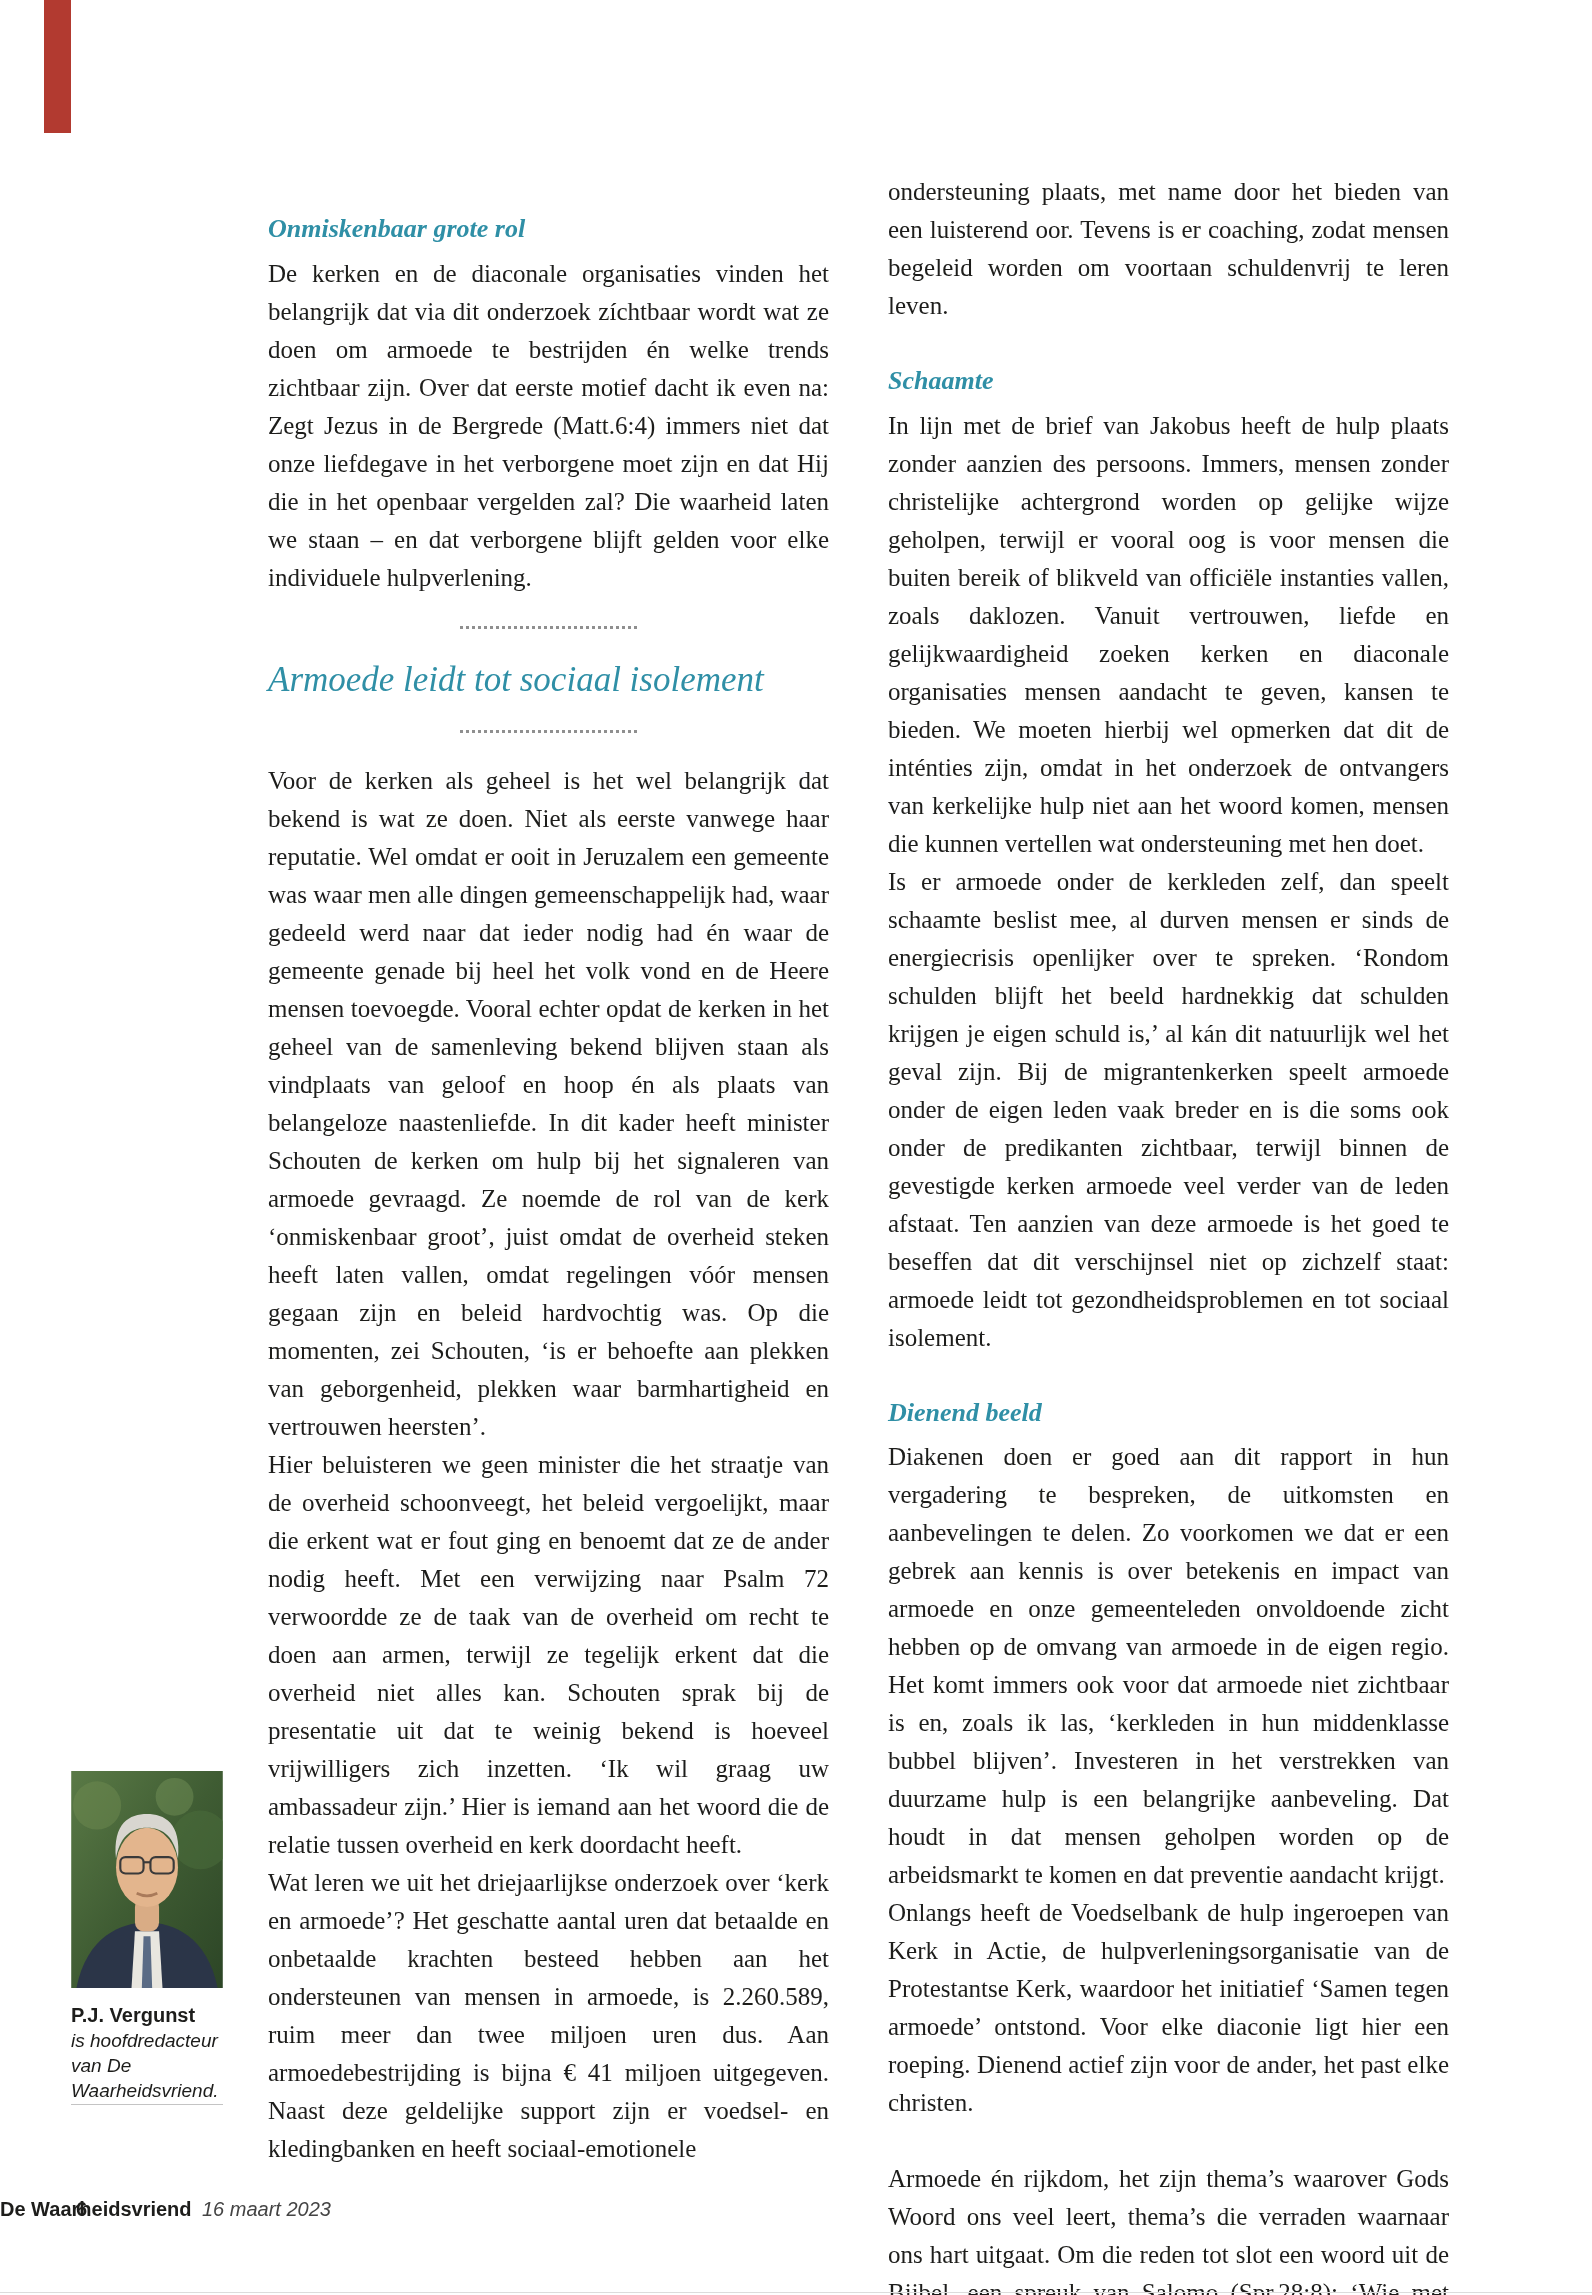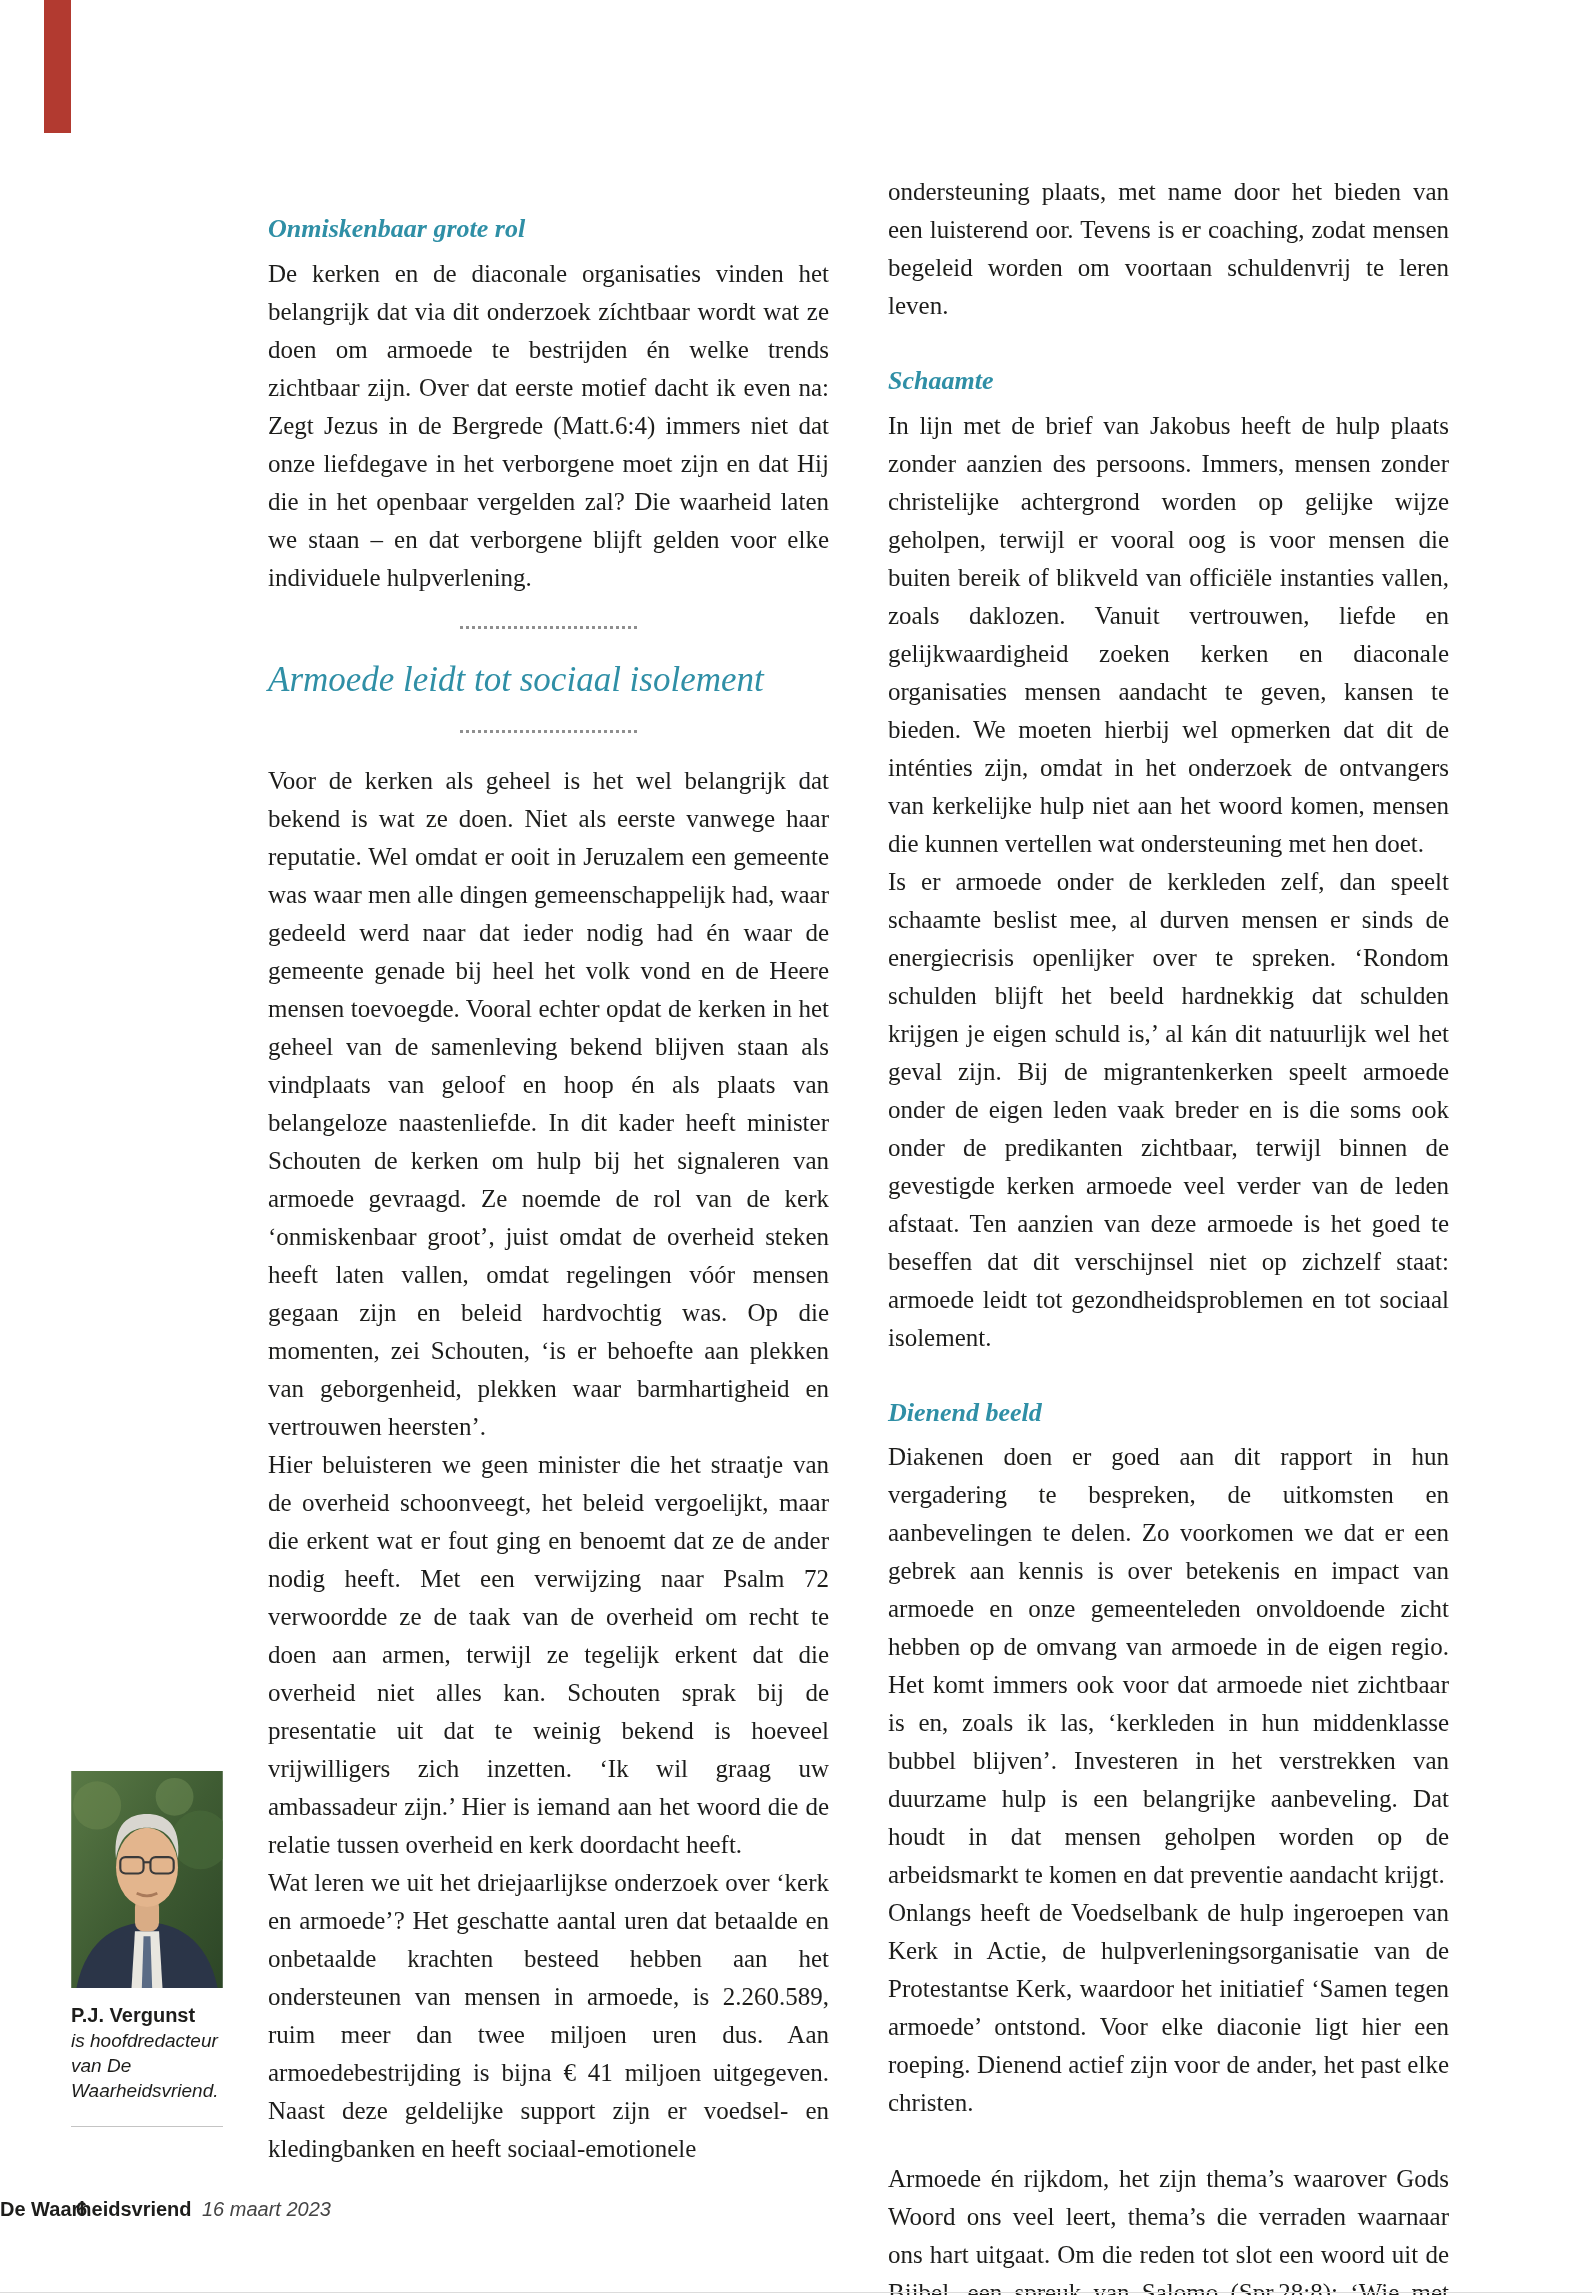--- a/index.html
+++ b/index.html
@@ -56,21 +56,21 @@
     margin-top:11px;
   }
   .author-photo { width:152px; height:217px; overflow:hidden; }
   .author-photo svg { display:block; width:100%; height:100%; }
   .author-name {
     font-weight:bold; font-size:20px; line-height:26px;
     margin-top:14px;
   }
   .author-role {
     font-style:italic; font-size:19px; line-height:25px;
-    padding-bottom:23px;
+    padding-bottom:1px;
     border-bottom:0.9px solid #c4c4c4;
   }
   .page-footer {
     position:absolute; left:0; right:0; top:2196px; height:35px;
     font-family:"Liberation Sans", sans-serif;
     font-size:20px; line-height:26px;
   }
   .page-number { position:absolute; left:76px; font-weight:bold; }
   .footer-center { position:absolute; left:0; right:0; text-align:left; }
   .footer-brand { font-weight:bold; }

